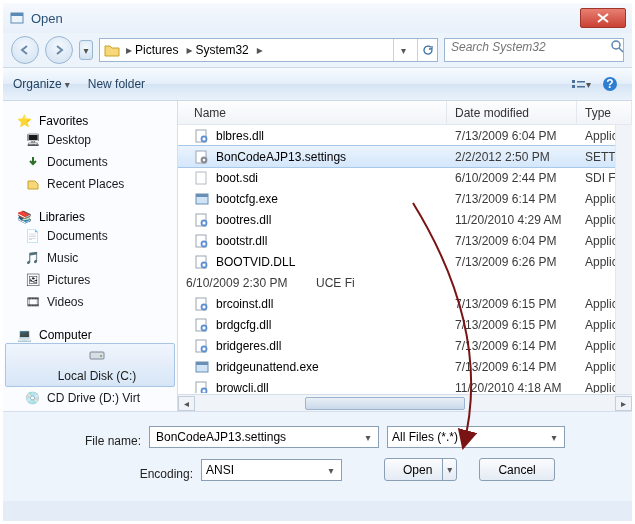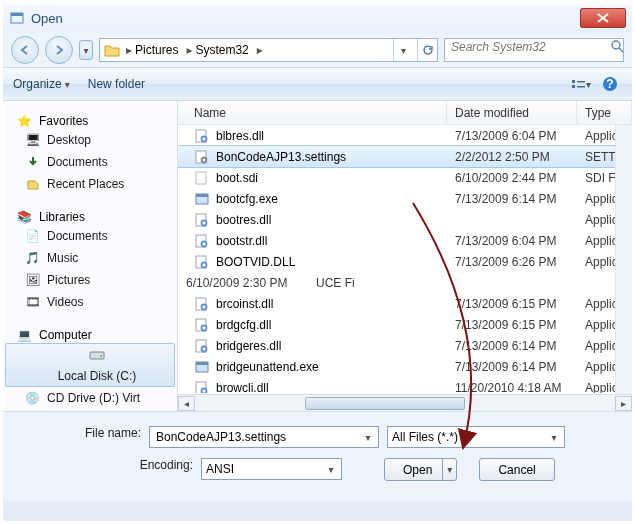--- a/index.html
+++ b/index.html
@@ -40,21 +40,21 @@
   .row { display:flex; align-items:center; height: 21px; }
   .row .c1 { flex:1; display:flex; align-items:center; gap:6px; padding-left: 16px;}
   .row .c2 { width:130px; color:#3a3a3a; padding-left:8px;}
   .row .c3 { width:55px; color:#3a3a3a; padding-left:8px; overflow:hidden; white-space:nowrap;}
   .row.sel { background: linear-gradient(#eaf3fd,#d4e7fb); outline:1px solid #a8c8ea;}
   .hscroll { position:absolute; bottom:0; left:0; right:0; height:17px; background:#f0f3f7; border-top:1px solid #d5dee9; display:flex; align-items:center;}
   .hscroll .thumb { height:13px; width:160px; margin-left:110px; background:linear-gradient(#e9eff6,#c9d8e9); border:1px solid #9cb4cf; border-radius:2px;}
   .hscroll .arr { width:17px; height:15px; border:1px solid #c2cedb; display:flex; align-items:center; justify-content:center;}
   .hscroll .sp { flex:1;}
   .bottom { padding: 14px 18px 10px 18px; background: #eef4fb; border-top:1px solid #d5dee9;}
-  .brow { display:flex; align-items:flex-start; margin-bottom: 10px; gap:8px;}
+  .brow { display:flex; align-items:flex-end; margin-bottom: 10px; gap:8px;}
   .lab { width: 120px; text-align: right; color:#222;}
   .combo { height: 22px; background:#fff; border:1px solid #8a9fb6; display:flex; align-items:center; padding: 0 4px; position:relative;}
   .combo .carr { position:absolute; right:2px; top:2px; bottom:2px; width:16px; display:flex; align-items:center; justify-content:center;}
   .combo input { border:0; outline:0; flex:1; }
   .btn { height: 23px; padding: 0 18px; background: linear-gradient(#fbfcfe,#e4ebf4); border:1px solid #8a9fb6; border-radius:3px; display:flex; align-items:center;}
   .btn.split { padding-right: 4px;}
   .btn.split .bar { border-left:1px solid #8a9fb6; height:100%; margin-left:10px; padding-left:4px; display:flex; align-items:center;}
   .arrow-anno { position:absolute; pointer-events:none;}
   .ficon { width:16px; height:16px; display:inline-flex; align-items:center; justify-content:center;}
   .sep { height: 10px;}
@@ -301,20 +301,21 @@
             <div class="c1">
               <span class="ficon">
                 <svg width="16" height="16">
                   <rect x="2" y="2" width="10" height="12" fill="#fff" stroke="#9aa6b2"></rect>
                   <circle cx="10" cy="11" r="3.4" fill="#5d8fd1"></circle>
                   <rect x="8.6" y="9.6" width="2.8" height="2.8" fill="#fff"></rect>
                 </svg>
               </span>
               <span>bootres.dll</span>
             </div>
+            <div class="c2">11/20/2010 4:29 AM</div>
             <div class="c3">Applic</div>
           </div>
           <div class="row">
             <div class="c1">
               <span class="ficon">
                 <svg width="16" height="16">
                   <rect x="2" y="2" width="10" height="12" fill="#fff" stroke="#9aa6b2"></rect>
                   <circle cx="10" cy="11" r="3.4" fill="#5d8fd1"></circle>
                   <rect x="8.6" y="9.6" width="2.8" height="2.8" fill="#fff"></rect>
                 </svg>

